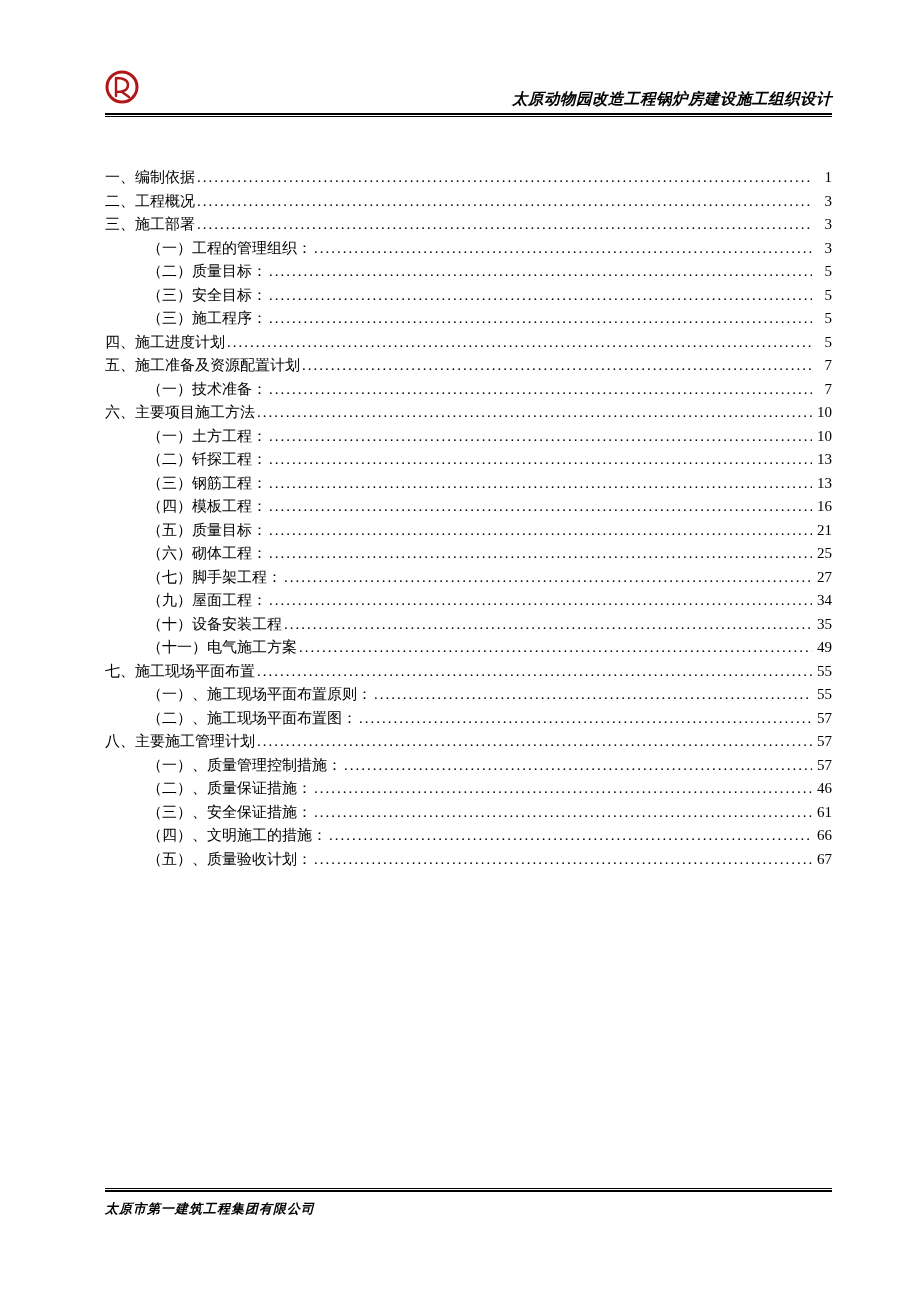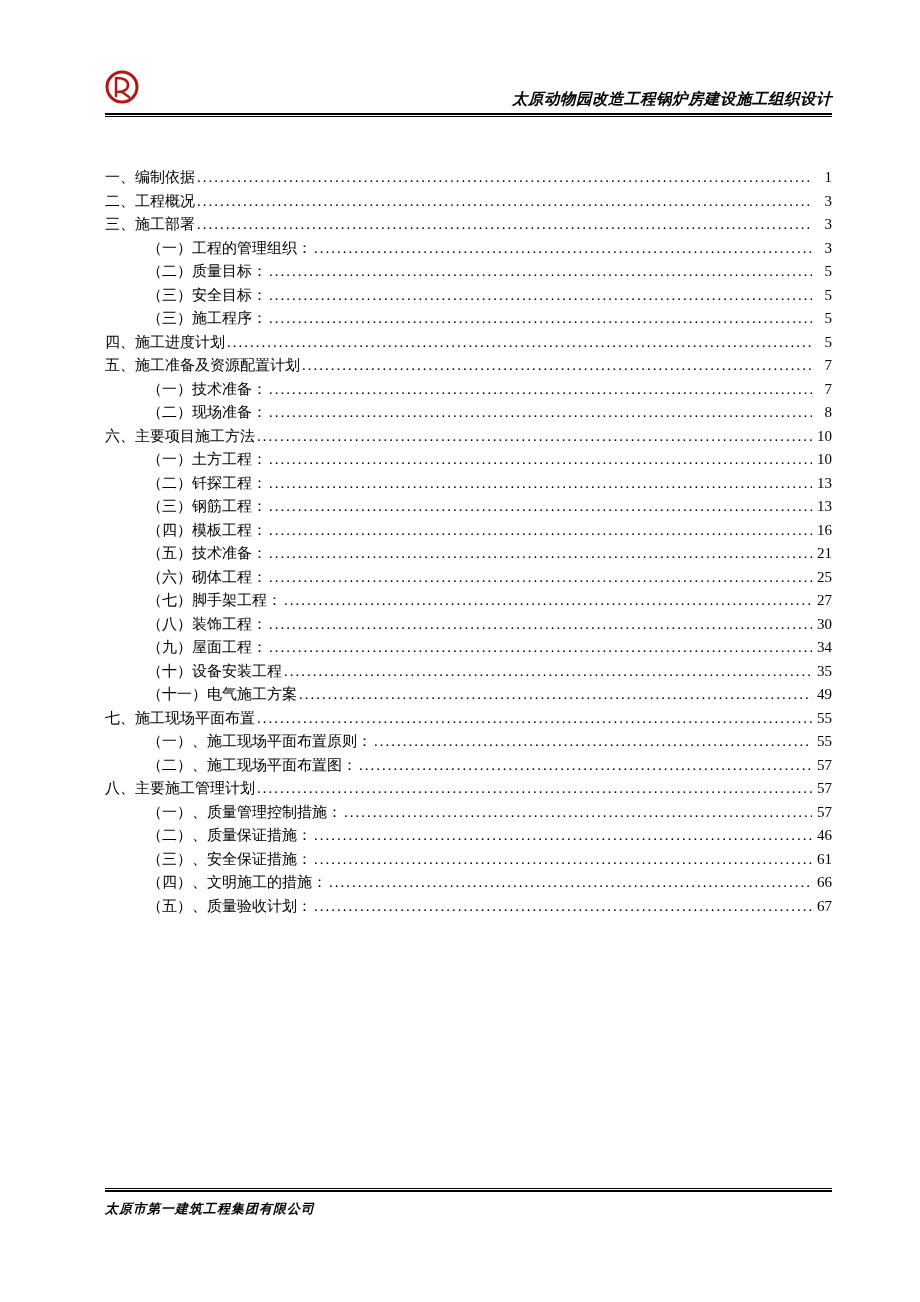--- a/index.html
+++ b/index.html
@@ -84,25 +84,20 @@
       <div class="toc-row l1">
         <span class="toc-label">五、施工准备及资源配置计划</span>
         <span class="toc-dots"></span>
         <span class="toc-page">7</span>
       </div>
       <div class="toc-row l2">
         <span class="toc-label">（一）技术准备：</span>
         <span class="toc-dots"></span>
         <span class="toc-page">7</span>
       </div>
-      <div class="toc-row l2">
-        <span class="toc-label">（二）现场准备：</span>
-        <span class="toc-dots"></span>
-        <span class="toc-page">8</span>
-      </div>
       <div class="toc-row l1">
         <span class="toc-label">六、主要项目施工方法</span>
         <span class="toc-dots"></span>
         <span class="toc-page">10</span>
       </div>
       <div class="toc-row l2">
         <span class="toc-label">（一）土方工程：</span>
         <span class="toc-dots"></span>
         <span class="toc-page">10</span>
       </div>
@@ -115,38 +110,33 @@
         <span class="toc-label">（三）钢筋工程：</span>
         <span class="toc-dots"></span>
         <span class="toc-page">13</span>
       </div>
       <div class="toc-row l2">
         <span class="toc-label">（四）模板工程：</span>
         <span class="toc-dots"></span>
         <span class="toc-page">16</span>
       </div>
       <div class="toc-row l2">
-        <span class="toc-label">（五）技术准备：</span>
+        <span class="toc-label">（五）质量目标：</span>
         <span class="toc-dots"></span>
         <span class="toc-page">21</span>
       </div>
       <div class="toc-row l2">
         <span class="toc-label">（六）砌体工程：</span>
         <span class="toc-dots"></span>
         <span class="toc-page">25</span>
       </div>
       <div class="toc-row l2">
         <span class="toc-label">（七）脚手架工程：</span>
         <span class="toc-dots"></span>
         <span class="toc-page">27</span>
-      </div>
-      <div class="toc-row l2">
-        <span class="toc-label">（八）装饰工程：</span>
-        <span class="toc-dots"></span>
-        <span class="toc-page">30</span>
       </div>
       <div class="toc-row l2">
         <span class="toc-label">（九）屋面工程：</span>
         <span class="toc-dots"></span>
         <span class="toc-page">34</span>
       </div>
       <div class="toc-row l2">
         <span class="toc-label">（十）设备安装工程</span>
         <span class="toc-dots"></span>
         <span class="toc-page">35</span>

